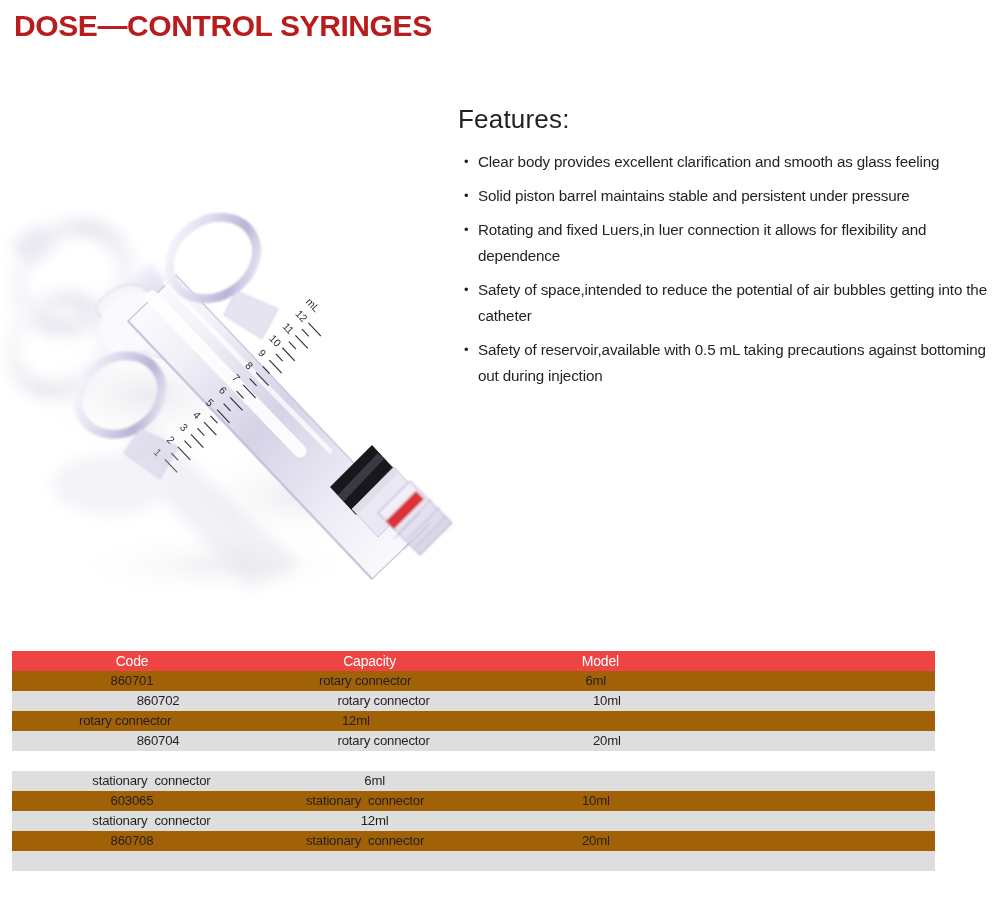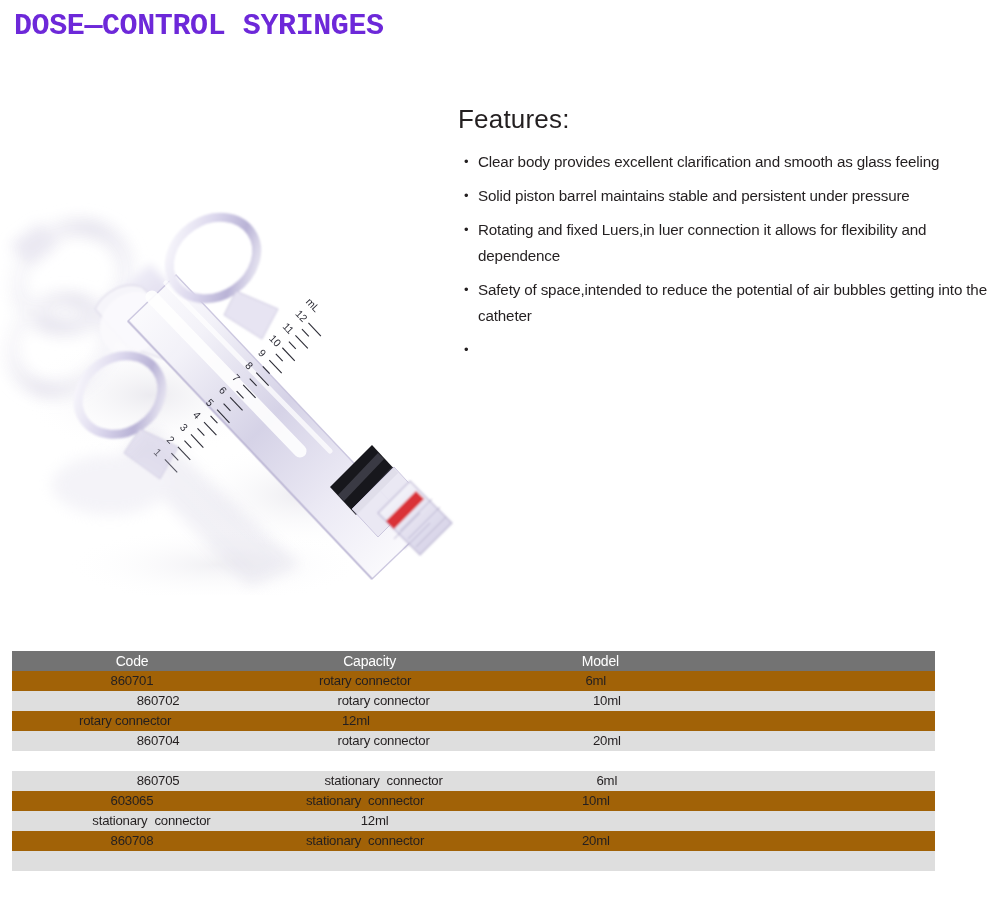--- a/index.html
+++ b/index.html
@@ -15,25 +15,25 @@
     overflow: hidden;
     font-family: "Liberation Sans", sans-serif;
     color: #231f20;
   }
 
   
   #page-title {
     position: absolute;
     left: 14px;
     top: 9px;
-    font-family: Liberation Mono, monospace;
+    font-family: Liberation Sans, sans-serif;
     font-weight: bold;
     font-size: 30px;
     letter-spacing: -0.4px;
-    color: #6d28d9;
+    color: #b91c1c;
     white-space: nowrap;
   }
 
   
   #product-photo {
     position: absolute;
     left: 0;
     top: 95px;
     width: 460px;
     height: 500px;
@@ -83,21 +83,21 @@
     width: 923px;
   }
   .trow {
     display: flex;
     height: 20px;
     line-height: 20px;
     font-size: 13.2px;
     letter-spacing: -0.2px;
   }
   .trow.header {
-    background: #737373;
+    background: #ef4444;
     color: #ffffff;
     font-size: 14px;
   }
   .trow.shaded { background: #dedede; padding-left: 30px; }
   .trow.plain  { background: #a16207; }
   .trow.spacer { background: #ffffff; height: 20px; }
   .trow.tail   { background: #dedede; height: 20px; }
 
   .cell { text-align: center; white-space: pre; }
   .c-code     { width: 26.0%; }
@@ -280,20 +280,21 @@
   <div class="feature-item">
     <span class="bullet">•</span>
     <span>Rotating and fixed Luers,in luer connection it allows for flexibility and dependence</span>
   </div>
   <div class="feature-item">
     <span class="bullet">•</span>
     <span>Safety of space,intended to reduce the potential of air bubbles getting into the catheter</span>
   </div>
   <div class="feature-item">
     <span class="bullet">•</span>
+    <span>Safety of reservoir,available with 0.5 mL taking precautions against bottoming out during injection</span>
   </div>
 </section>
 
 <div id="spec-table">
 
   <div class="trow header">
     <div class="cell c-code">Code</div>
     <div class="cell c-capacity">Capacity</div>
     <div class="cell c-model">Model</div>
     <div class="cell c-pad"></div>
@@ -322,21 +323,20 @@
   <div class="trow shaded">
     <div class="cell c-code">860704</div>
     <div class="cell c-model">rotary connector</div>
     <div class="cell c-capacity">20ml</div>
     <div class="cell c-pad"></div>
   </div>
 
   <div class="trow spacer"></div>
 
   <div class="trow shaded">
-    <div class="cell c-code">860705</div>
     <div class="cell c-model">stationary  connector</div>
     <div class="cell c-capacity">6ml</div>
     <div class="cell c-pad"></div>
   </div>
 
   <div class="trow plain">
     <div class="cell c-code">603065</div>
     <div class="cell c-model">stationary  connector</div>
     <div class="cell c-capacity">10ml</div>
     <div class="cell c-pad"></div>

